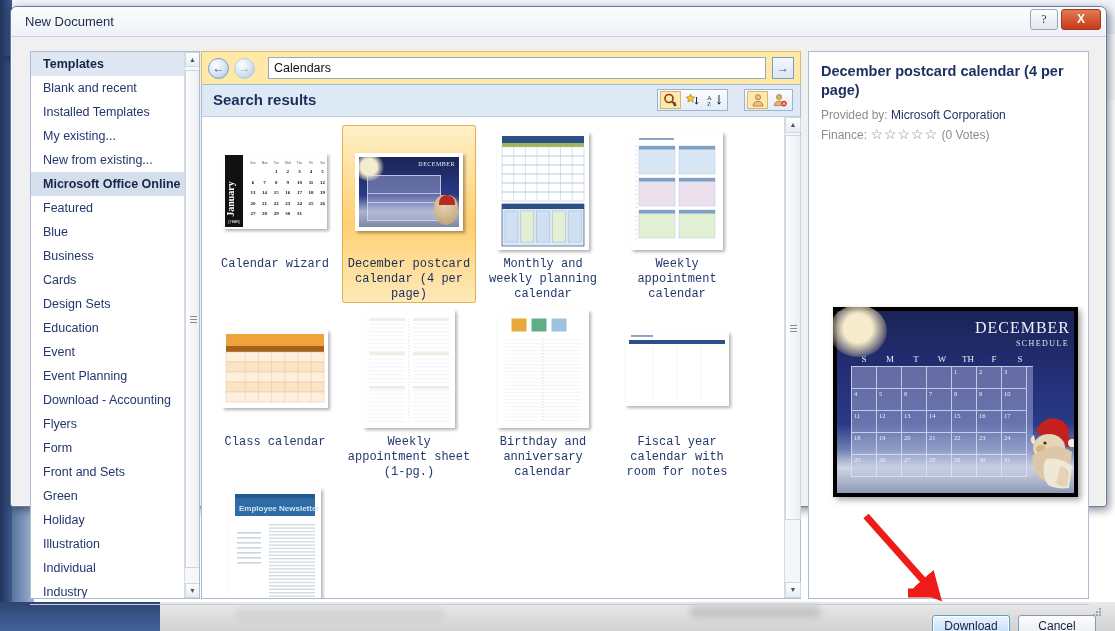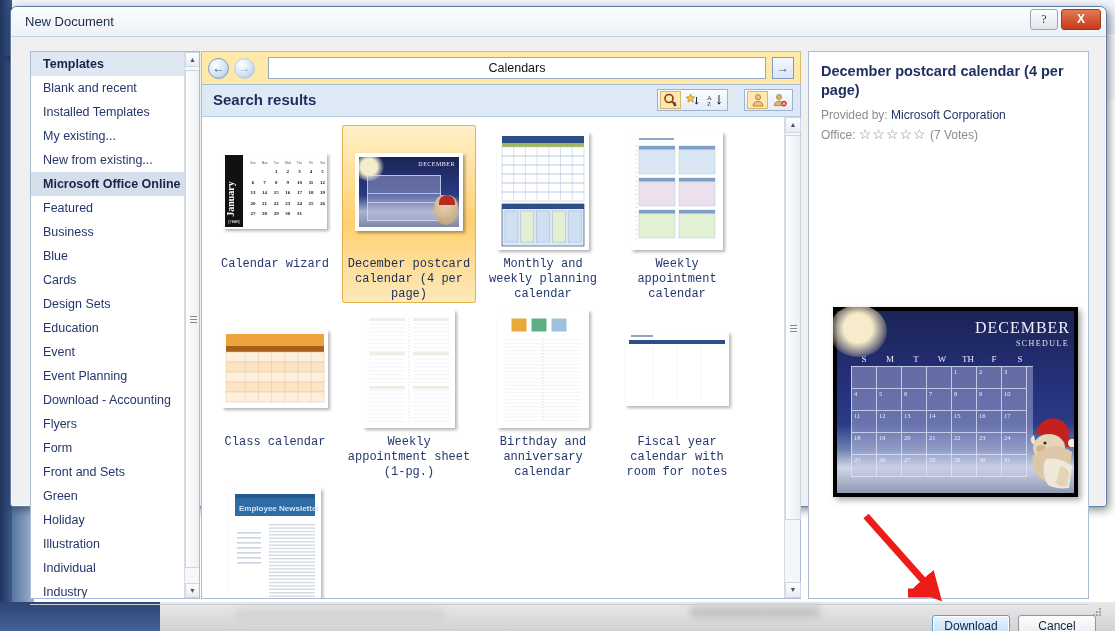--- a/index.html
+++ b/index.html
@@ -156,21 +156,21 @@
     width:21px; height:21px; border-radius:50%;
     background:radial-gradient(circle at 35% 30%,#ffffff,#cfe0f2 60%,#9cb8d8);
     border:1px solid #7d9cc0; color:#2e5582; font-size:12px;
     text-align:center; line-height:19px; margin-right:5px;
     font-family:"Liberation Sans",sans-serif;
   }
   .navcircle.fwd { color:#9cb2c8; border-color:#bcccdd; }
   .searchbox {
     flex:1; height:22px; background:#fff; border:1px solid #9aa9bd;
     margin:0 6px 0 8px; padding:0 5px; line-height:20px;
-    color:#111; font-size:12.5px;text-align:center;
+    color:#111; font-size:12.5px;
   }
   .gobtn {
     width:22px; height:22px; background:linear-gradient(#f4f9ff,#d9e6f5);
     border:1px solid #7d9cc0; color:#2e5582; font-size:12px;
     text-align:center; line-height:20px;
   }
   .results-wrap {
     position:absolute; left:0; top:33px; right:0; bottom:0;
     background:#fff; border:1px solid #a9bcd4;
   }
@@ -364,22 +364,22 @@
 
     <div class="sidebar">
       <div class="sb-scroll" id="sidebar-list">
           <div class="sb-item header">Templates</div>
           <div class="sb-item">Blank and recent</div>
           <div class="sb-item">Installed Templates</div>
           <div class="sb-item">My existing...</div>
           <div class="sb-item">New from existing...</div>
           <div class="sb-item selected">Microsoft Office Online</div>
           <div class="sb-item">Featured</div>
+          <div class="sb-item">Blue</div>
           <div class="sb-item">Business</div>
-          <div class="sb-item">Blue</div>
           <div class="sb-item">Cards</div>
           <div class="sb-item">Design Sets</div>
           <div class="sb-item">Education</div>
           <div class="sb-item">Event</div>
           <div class="sb-item">Event Planning</div>
           <div class="sb-item">Download - Accounting</div>
           <div class="sb-item">Flyers</div>
           <div class="sb-item">Form</div>
           <div class="sb-item">Front and Sets</div>
           <div class="sb-item">Green</div>
@@ -781,23 +781,23 @@
     </div>
 
     <div class="preview">
       <div class="pv-title">December postcard calendar (4 per page)</div>
       <div class="pv-meta">
         <div>
           <span>Provided by:</span>
           <span class="val">Microsoft Corporation</span>
         </div>
         <div>
-          <span>Office:</span>
+          <span>Finance:</span>
           <span class="stars">☆☆☆☆☆</span>
-          <span>(7 Votes)</span>
+          <span>(0 Votes)</span>
         </div>
       </div>
 
       <div class="pv-image">
         <div class="pv-sky"></div>
         <div class="moon"></div>
         <div class="dec-title">DECEMBER</div>
         <div class="dec-sub">SCHEDULE</div>
         <div class="cal-grid">
           <div class="cal-dow" id="pv-dow">

